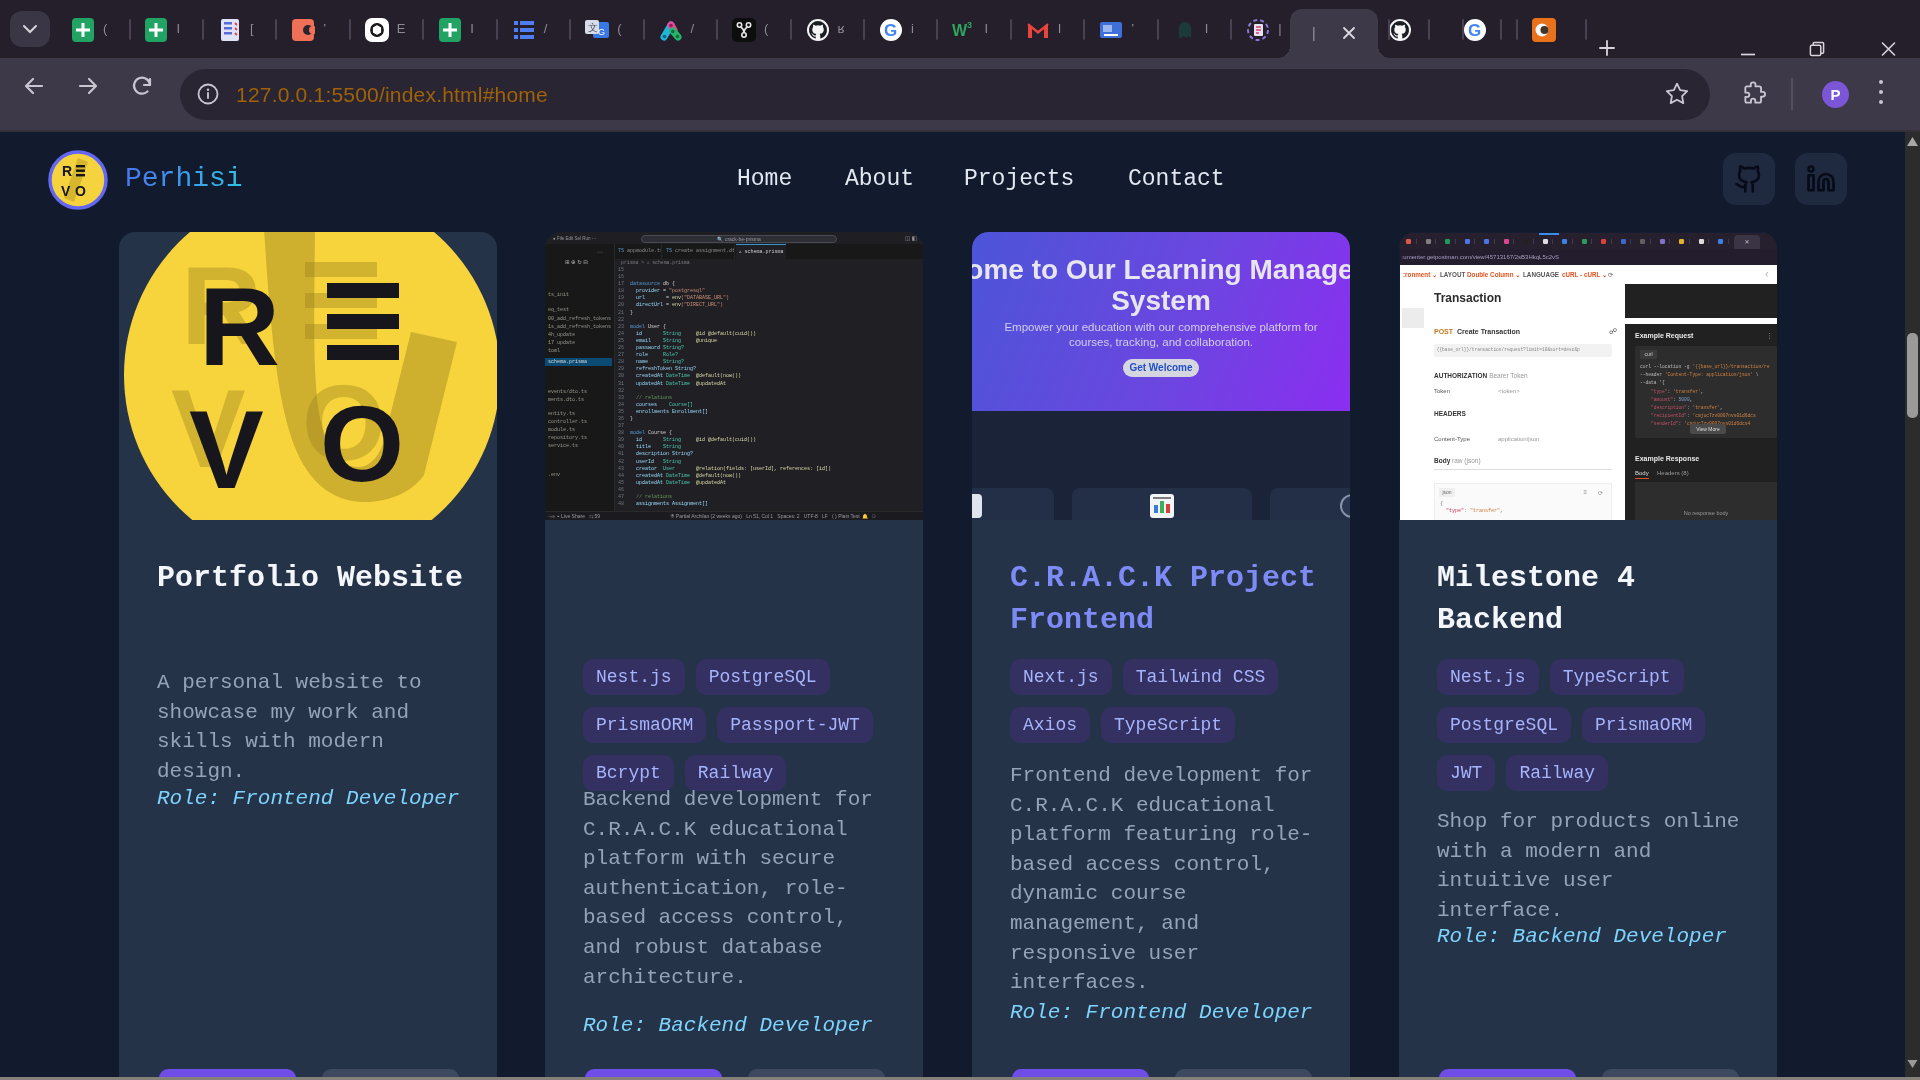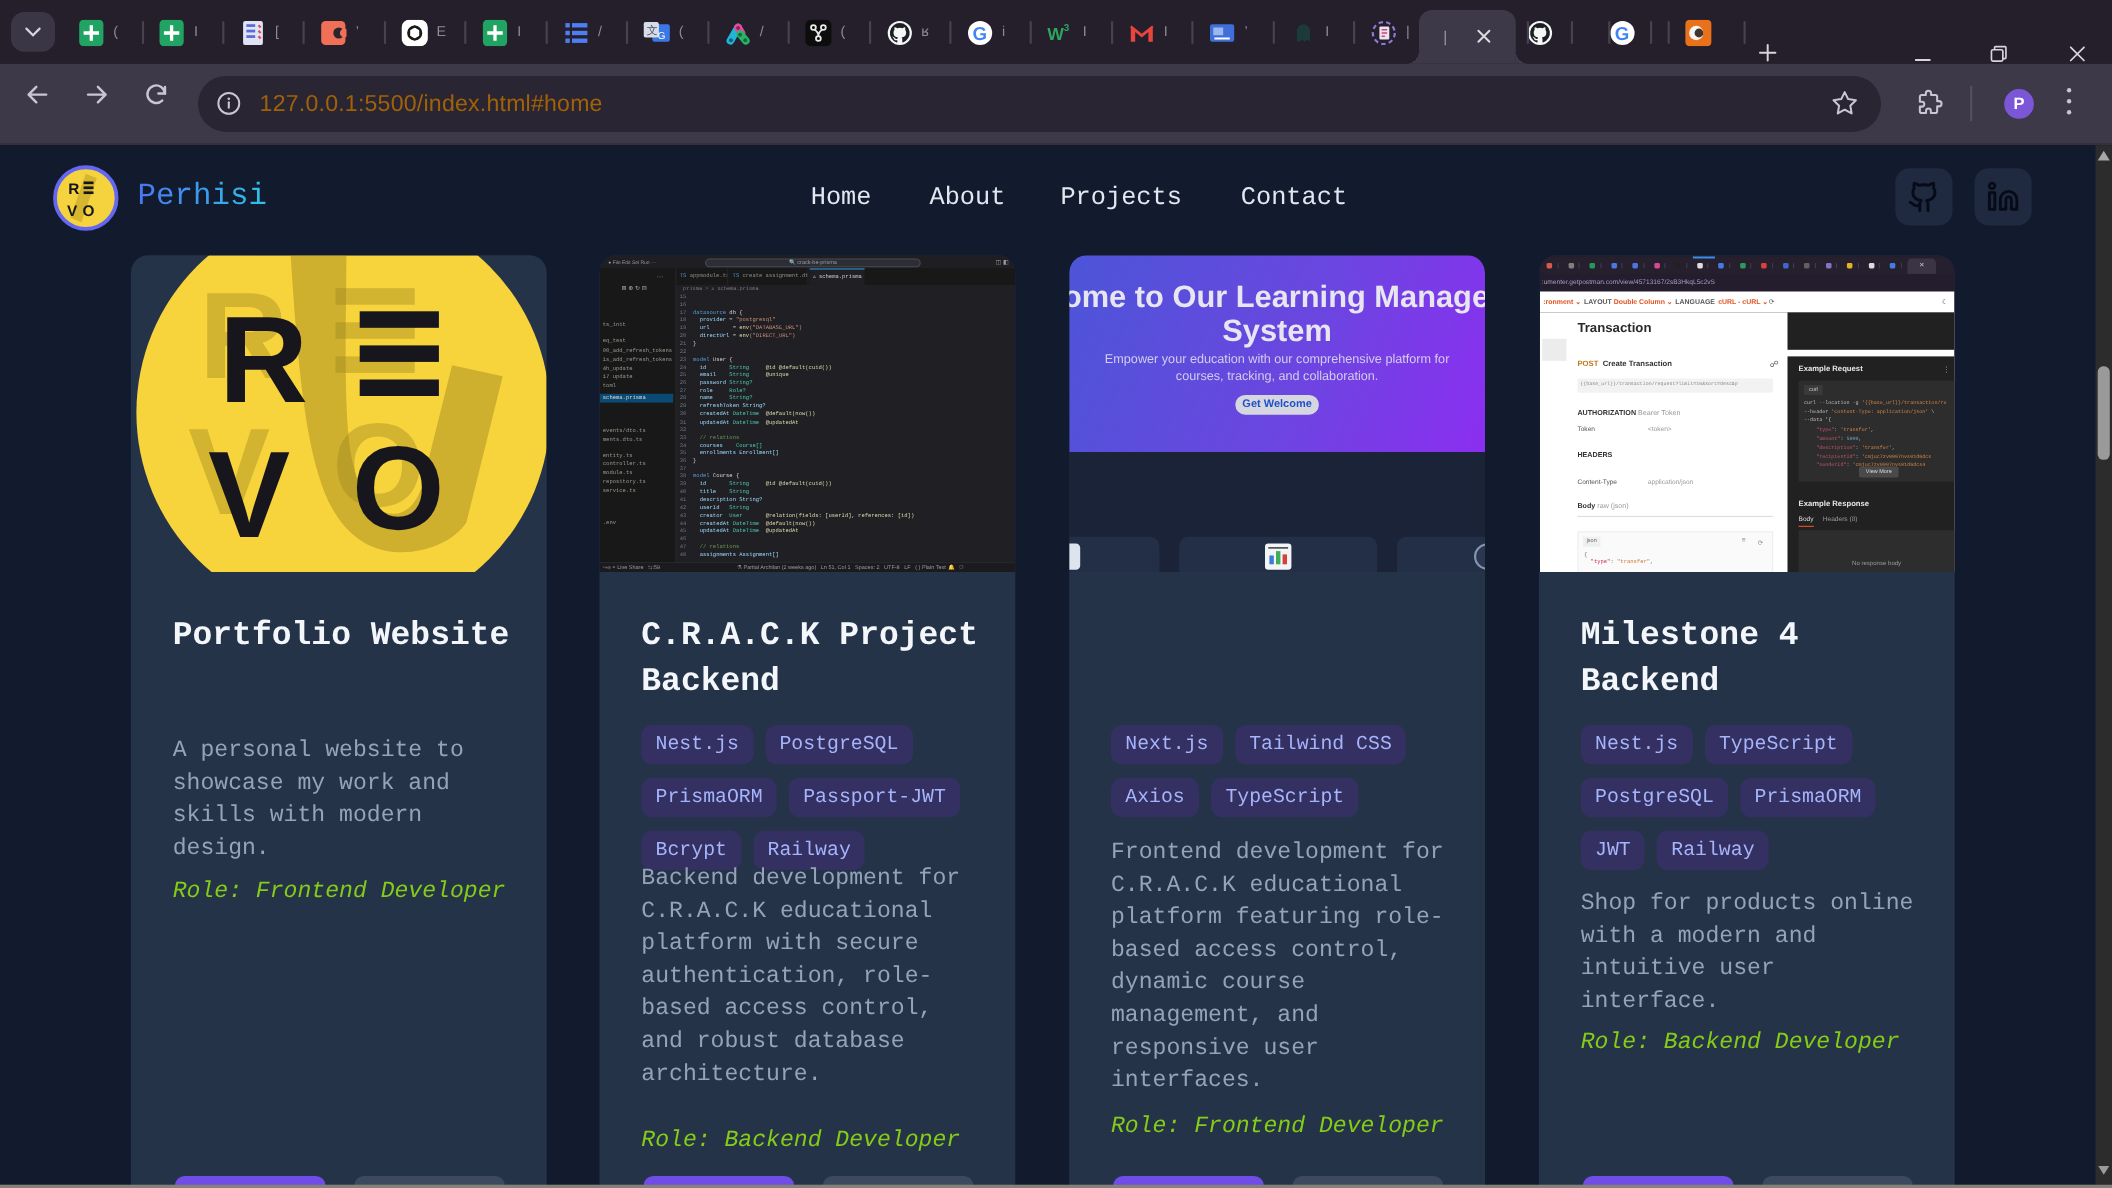--- a/index.html
+++ b/index.html
@@ -38,21 +38,21 @@
   .hdrbtn { position:absolute; top:21px; width:52px; height:52px; border-radius:13px; background:#1f2a40; }
   .hdrbtn svg { position:absolute; left:11px; top:11px; }
 
   
   .card { position:absolute; top:100px; width:378px; height:860px; background:#253349; border-radius:16px; overflow:hidden; }
   .cimg { position:absolute; left:0; top:0; width:378px; height:288px; overflow:hidden; }
   .ctitle { position:absolute; left:38px; top:325px; width:320px; font:700 30px "Liberation Mono",monospace; color:#f3f6fa; line-height:42px; }
   .tags { position:absolute; left:38px; top:427px; width:330px; display:flex; flex-wrap:wrap; gap:12px 11px; }
   .tag { height:36px; border-radius:10px; background:#343061; color:#a5b4fc; font:18px "Liberation Mono",monospace; line-height:36px; padding:0 13px; }
   .cdesc { position:absolute; left:38px; width:308px; font:21px "Liberation Mono",monospace; color:#94a3b8; line-height:29.6px; }
-  .crole { position:absolute; left:38px; width:330px; font:italic 21px "Liberation Mono",monospace; color:#84cc16;margin-top:12px; }
+  .crole { position:absolute; left:38px; width:330px; font:italic 21px "Liberation Mono",monospace; color:#7dd3fc; }
   .btnrow { position:absolute; top:837px; left:40px; }
   .btn1 { position:absolute; left:0; top:0; width:137px; height:44px; border-radius:9px; background:#6f4de6; }
   .btn2 { position:absolute; left:163px; top:0; width:137px; height:44px; border-radius:9px; background:#3d495e; }
 
   
   #sbtrack { position:absolute; right:0; top:132px; width:15px; height:945px; background:#2c2c2c; }
   #sbthumb { position:absolute; right:2px; top:333px; width:11px; height:85px; border-radius:5px; background:#9a9a9a; }
   #btmstrip { position:absolute; left:0; top:1077px; width:1920px; height:3px; background:#85817a; }
 </style>
 </head>
@@ -407,21 +407,20 @@
 <span style="color:#6e7681">46</span>  
 <span style="color:#6e7681">47</span>  <span style="color:#6a9955">  // relations</span>
 <span style="color:#6e7681">48</span>  <span style="color:#9cdcfe">  assignments Assignment[]</span>
 </pre>
 
       <div class="abs" style="left:0;top:279px;width:378px;height:9px;background:#1a1a1f;border-top:0.5px solid #2a2a2a;color:#9a9aa0;font:5px/9px 'Liberation Sans';">
         <span style="position:absolute;left:3px;">⤳⊕ ◓ Live Share&nbsp;&nbsp; ⇆:59</span>
         <span style="position:absolute;left:125px;">⚗ Partial Archilan (2 weeks ago)&nbsp;&nbsp;&nbsp;Ln 51, Col 1&nbsp;&nbsp;&nbsp;Spaces: 2&nbsp;&nbsp;&nbsp;UTF-8&nbsp;&nbsp;&nbsp;LF&nbsp;&nbsp;&nbsp;( ) Plain Text&nbsp;&nbsp;🔔&nbsp;&nbsp;⚆ Autocomplete&nbsp;&nbsp;⚙&nbsp;&nbsp;## Co</span>
       </div>
     </div>
-    <div class="ctitle">C.R.A.C.K Project Backend</div>
     <div class="tags">
         <span class="tag">Nest.js</span>
         <span class="tag">PostgreSQL</span>
         <span class="tag">PrismaORM</span>
         <span class="tag">Passport-JWT</span>
         <span class="tag">Bcrypt</span>
         <span class="tag">Railway</span>
       </div>
     <div class="cdesc" style="top:553px;">Backend development for C.R.A.C.K educational platform with secure authentication, role-based access control, and robust database architecture.</div>
     <div class="crole" style="top:782px;">Role: Backend Developer</div>
@@ -446,20 +445,21 @@
       <div class="abs" style="left:178px;top:262px;width:24px;height:24px;background:#f2f4f6;border-radius:3px;">
         <svg width="24" height="24">
             <rect x="4" y="11" width="4" height="8" fill="#3a7bd5"></rect>
             <rect x="10" y="7" width="4" height="12" fill="#3fae5a"></rect>
             <rect x="16" y="10" width="4" height="9" fill="#d2413a"></rect>
             <path d="M3 4 h18" stroke="#555" stroke-width="1.5"></path>
           </svg>
       </div>
       <div class="abs" style="left:368px;top:262px;width:24px;height:24px;background:#2b3650;border-radius:12px;border:2px solid #8894ac;"></div>
     </div>
+    <div class="ctitle" style="color:#7e8bf7;">C.R.A.C.K Project Frontend</div>
     <div class="tags">
         <span class="tag">Next.js</span>
         <span class="tag">Tailwind CSS</span>
         <span class="tag">Axios</span>
         <span class="tag">TypeScript</span>
       </div>
     <div class="cdesc" style="top:529px;">Frontend development for C.R.A.C.K educational platform featuring role-based access control, dynamic course management, and responsive user interfaces.</div>
     <div class="crole" style="top:769px;">Role: Frontend Developer</div>
     <div class="btnrow">
         <div class="btn1"></div>

